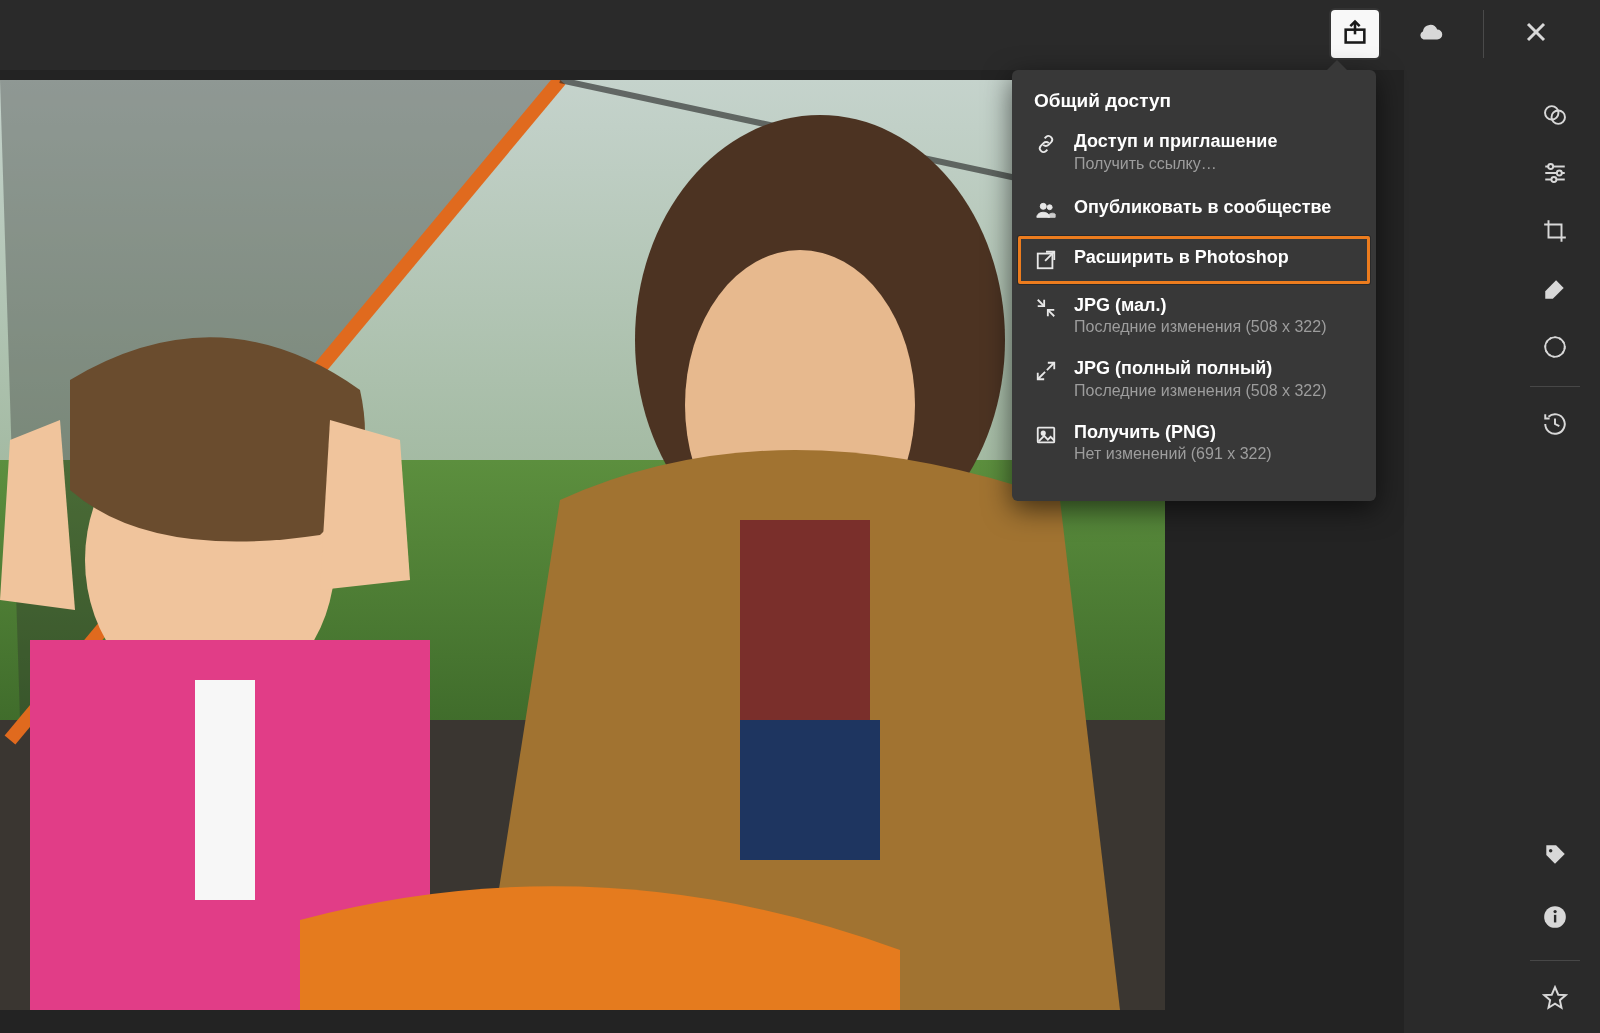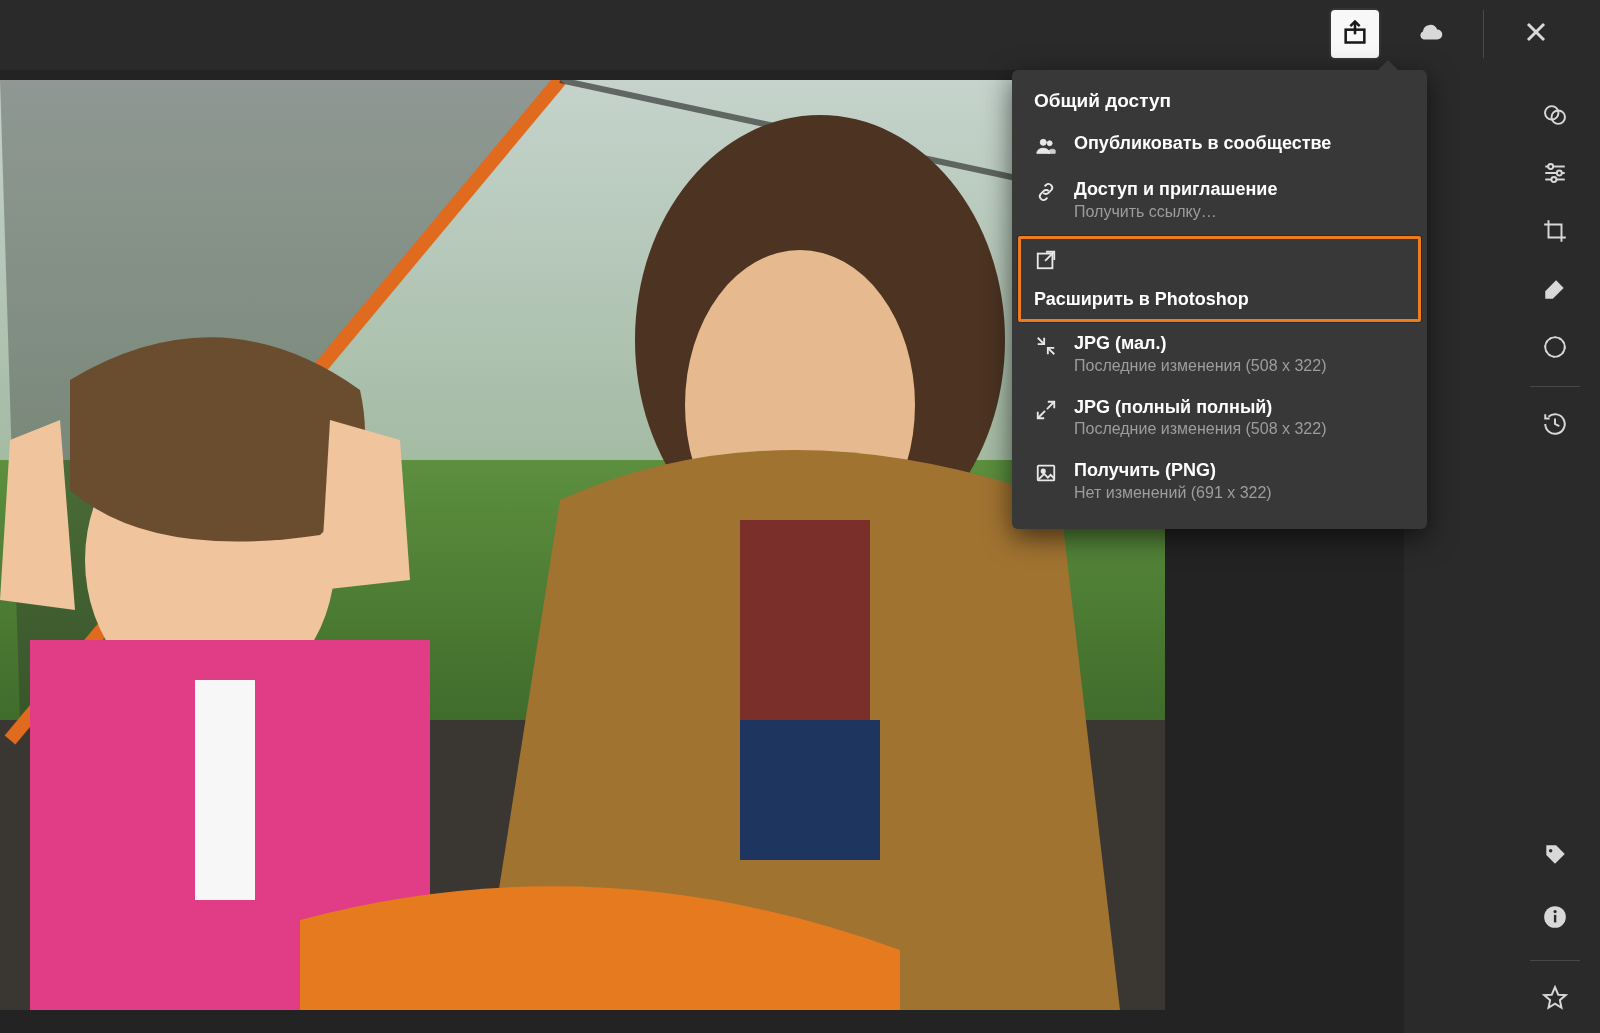--- a/index.html
+++ b/index.html
@@ -112,25 +112,25 @@
   }
   .rail-spacer { flex: 1; }
   .tool.bottom { margin-bottom: 4px; }
   .rail-sep.bottom { margin: 8px 0 10px 0; }
 
   
   .share-menu {
     position: absolute;
     top: 70px;
     left: 1012px;
-    width: 415px;
+    width: 364px;
     background: #383838;
     border-radius: 6px;
     box-shadow: 0 8px 28px rgba(0,0,0,0.6);
-    padding: 14px 0 14px 0;
+    padding: 14px 0 25px 0;
     z-index: 10;
     font-weight: 600;
   }
   .share-menu::before {
     content: "";
     position: absolute;
     top: -10px;
     right: 28px;
     width: 0; height: 0;
     border-left: 11px solid transparent;
@@ -169,21 +169,20 @@
   }
   .menu-item .mtitle { color: #fff; font-weight: 700; }
   .menu-item .msub   { color: #9d9d9d; font-size: 16px; font-weight: 400; margin-top: 1px; }
 
   .menu-item.simple { padding-top: 10px; padding-bottom: 12px; }
 
   .menu-item.highlighted {
     position: relative;
     padding-top: 12px;
     padding-bottom: 14px;
-    flex-direction: column;
   }
   .highlight-box {
     position: absolute;
     left: 6px; right: 6px;
     top: 2px; bottom: 2px;
     border: 3px solid #ec7c1e;
     border-radius: 2px;
     pointer-events: none;
     box-shadow: 0 0 0 1px rgba(0,0,0,0.25);
   }
@@ -352,47 +351,47 @@
         <polygon points="12 2 15 9 22 9.3 16.5 14 18 21 12 17.3 6 21 7.5 14 2 9.3 9 9"></polygon>
       </svg>
     </span>
   </div>
 </div>
 
 <div class="share-menu">
 
   <div class="menu-section-header">Общий доступ</div>
 
+  <div class="menu-item">
+    <span class="micon">
+      <svg viewBox="0 0 24 24" fill="none" stroke-width="2">
+        <path d="M9 13a4 4 0 0 0 5.7 0l3-3a4 4 0 0 0-5.7-5.6l-1.5 1.5"></path>
+        <path d="M15 11a4 4 0 0 0-5.7 0l-3 3a4 4 0 0 0 5.7 5.6l1.5-1.5"></path>
+      </svg>
+    </span>
+    <span class="mtext">
+      <span class="mtitle">Доступ и приглашение</span>
+      <span class="msub">Получить ссылку…</span>
+    </span>
+  </div>
+
   <div class="menu-item simple">
     <span class="micon">
       <svg viewBox="0 0 24 24" fill="#e8e8e8">
         <circle cx="9" cy="8" r="3.3"></circle>
           <circle cx="16" cy="9" r="2.7"></circle>
         <path d="M2 20c0-3.5 3.5-5.5 7-5.5s7 2 7 5.5z"></path>
         <path d="M14 20c0-2.6 2-4.5 5-4.5 2 0 3 1 3 1v3.5z" opacity="0.85"></path>
       </svg>
     </span>
     <span class="mtext">
       <span class="mtitle">Опубликовать в сообществе</span>
     </span>
   </div>
 
-  <div class="menu-item">
-    <span class="micon">
-      <svg viewBox="0 0 24 24" fill="none" stroke-width="2">
-        <path d="M9 13a4 4 0 0 0 5.7 0l3-3a4 4 0 0 0-5.7-5.6l-1.5 1.5"></path>
-        <path d="M15 11a4 4 0 0 0-5.7 0l-3 3a4 4 0 0 0 5.7 5.6l1.5-1.5"></path>
-      </svg>
-    </span>
-    <span class="mtext">
-      <span class="mtitle">Доступ и приглашение</span>
-      <span class="msub">Получить ссылку…</span>
-    </span>
-  </div>
-
 
   <div class="menu-item simple highlighted">
     <span class="micon">
       <svg viewBox="0 0 24 24" fill="none" stroke="#e8e8e8" stroke-width="2">
         <rect x="3" y="5" width="16" height="16"></rect>
         <polyline points="12 3 21 3 21 12"></polyline>
         <line x1="21" y1="3" x2="11" y2="13"></line>
       </svg>
     </span>
     <span class="mtext">

